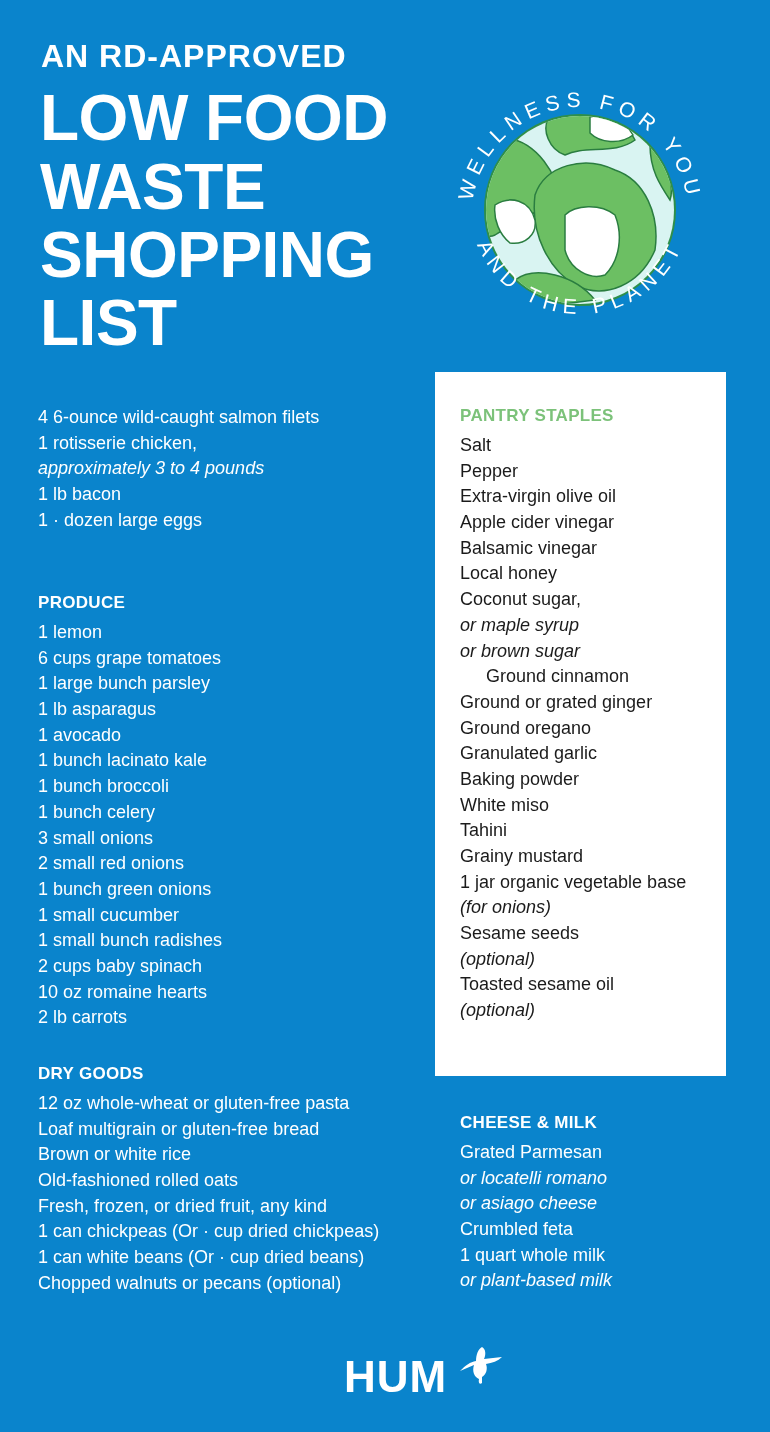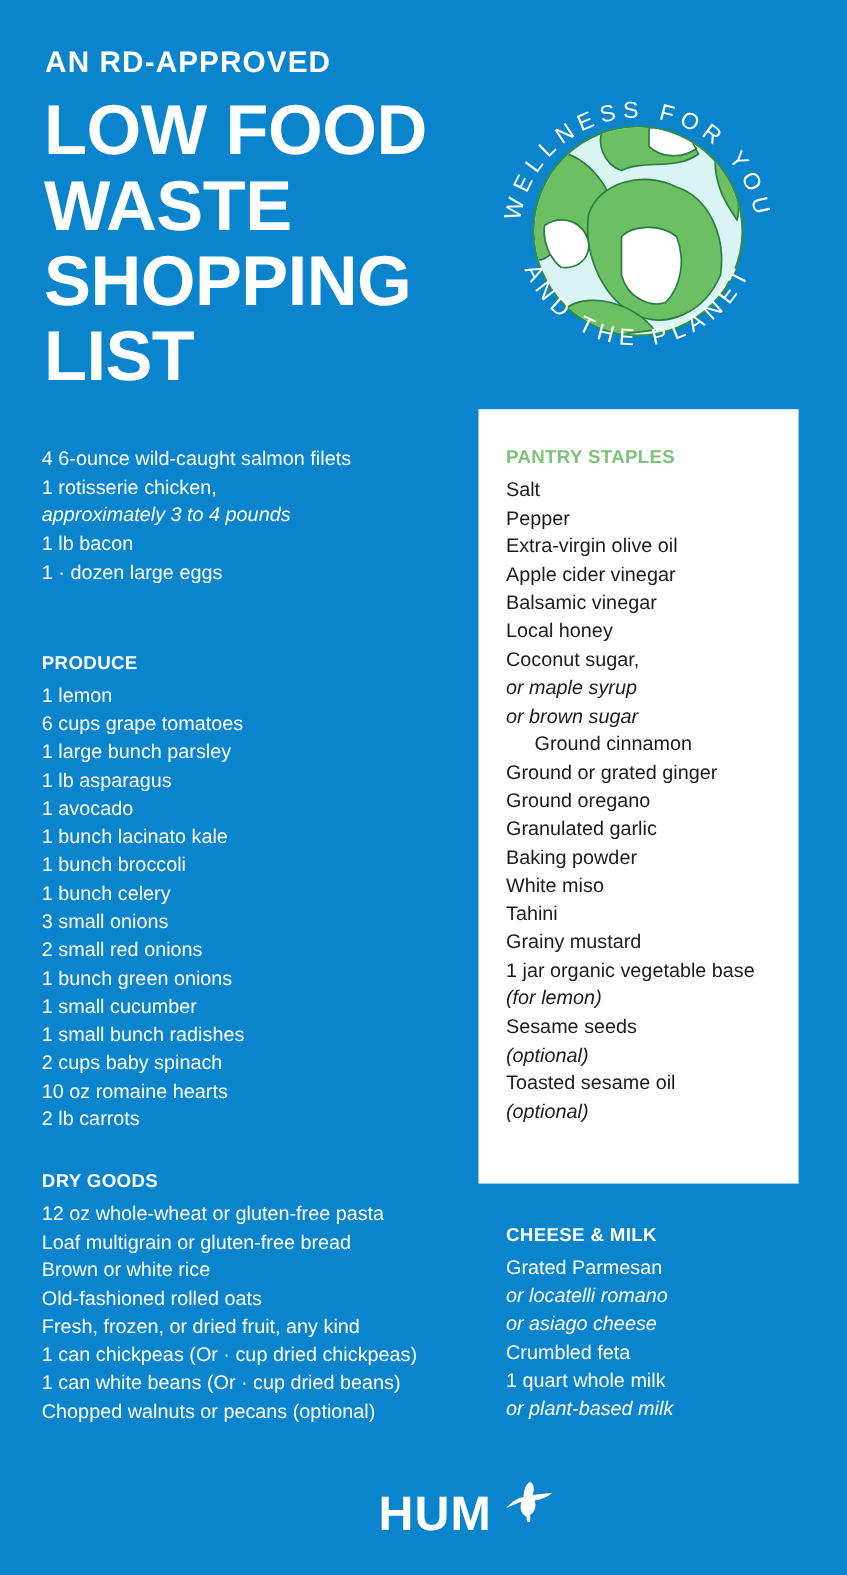--- a/index.html
+++ b/index.html
@@ -7,21 +7,21 @@
   body {
     background:#0a84cc;
     font-family:"Liberation Sans", "DejaVu Sans", sans-serif;
     color:#fff;
     position:relative;
     overflow:hidden;
   }
   .abs { position:absolute; }
   .subtitle {
     left:41px; top:36px;
-    font-size:27px; font-weight:bold; letter-spacing:1px;
+    font-size:32px; font-weight:bold; letter-spacing:1px;
     line-height:40px; white-space:nowrap;
   }
   .title-line {
     left:40px;
     font-size:64px; font-weight:bold; letter-spacing:-0.5px;
     line-height:68px; white-space:nowrap;
   }
   .section { position:absolute; }
   .sec-head {
     font-size:17px; font-weight:bold; letter-spacing:0.3px;
@@ -142,21 +142,21 @@
       <div class="item it" style="color: rgb(27, 27, 27);">or brown sugar</div>
       <div class="item" style="color: rgb(27, 27, 27); margin-left: 26px;">Ground cinnamon</div>
       <div class="item" style="color: rgb(27, 27, 27);">Ground or grated ginger</div>
       <div class="item" style="color: rgb(27, 27, 27);">Ground oregano</div>
       <div class="item" style="color: rgb(27, 27, 27);">Granulated garlic</div>
       <div class="item" style="color: rgb(27, 27, 27);">Baking powder</div>
       <div class="item" style="color: rgb(27, 27, 27);">White miso</div>
       <div class="item" style="color: rgb(27, 27, 27);">Tahini</div>
       <div class="item" style="color: rgb(27, 27, 27);">Grainy mustard</div>
       <div class="item" style="color: rgb(27, 27, 27);">1 jar organic vegetable base</div>
-      <div class="item it" style="color: rgb(27, 27, 27);">(for lemon)</div>
+      <div class="item it" style="color: rgb(27, 27, 27);">(for onions)</div>
       <div class="item" style="color: rgb(27, 27, 27);">Sesame seeds</div>
       <div class="item it" style="color: rgb(27, 27, 27);">(optional)</div>
       <div class="item" style="color: rgb(27, 27, 27);">Toasted sesame oil</div>
       <div class="item it" style="color: rgb(27, 27, 27);">(optional)</div>
     </div>
 </div>
 
 <div class="section" style="left:460px; top:1112px;">
   <div class="sec-head">CHEESE &amp; MILK</div>
   <div class="list">

